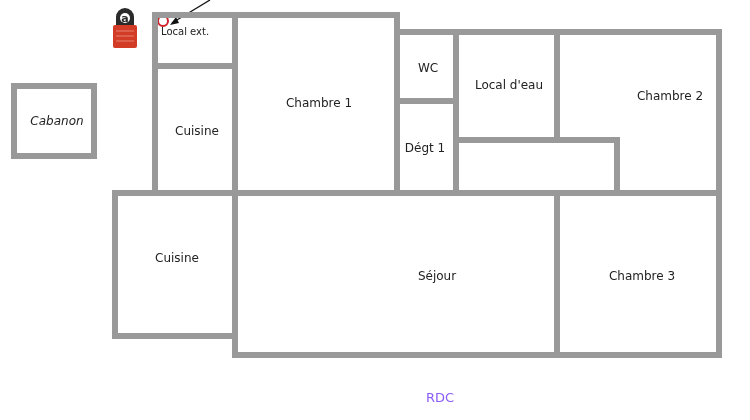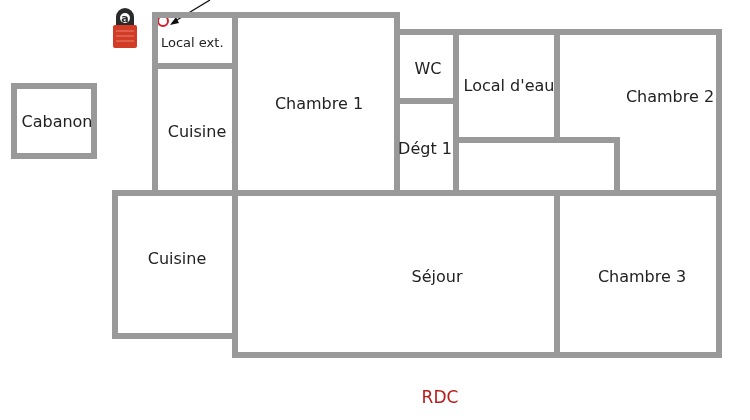--- a/index.html
+++ b/index.html
@@ -1,28 +1,28 @@
 <!DOCTYPE html>
 <html><head>
 <meta charset="utf-8">
 <style>
   html, body { margin: 0; padding: 0; background: #ffffff; }
   body { width: 750px; height: 420px; position: relative; overflow: hidden;
          font-family: "DejaVu Sans", sans-serif; }
   .plan { position: absolute; left: 0; top: 0; width: 750px; height: 420px; }
   .wall { position: absolute; background: #999999; }
-  .room-label { position: absolute; font-size: 16px; color: #222222;
+  .room-label { position: absolute; font-size: 12px; color: #222222;
                 transform: translate(-50%, -50%); white-space: nowrap; }
-  .caption { position: absolute; font-size: 17px; color: #b91c1c;
+  .caption { position: absolute; font-size: 13px; color: #8b5cf6;
              transform: translate(-50%, -50%); }
   .logo { position: absolute; left: 112px; top: 7px; width: 26px; height: 41px; }
   .marker { position: absolute; left: 157px; top: 15px; width: 12px; height: 12px;
             border: 2px solid #d0202a; border-radius: 50%; box-sizing: border-box; }
   .arrow { position: absolute; left: 0; top: 0; }
-  .local-label { position: absolute; left: 161px; top: 35px; font-size: 13px; color: #222; white-space: nowrap; }
+  .local-label { position: absolute; left: 161px; top: 26px; font-size: 10px; color: #222; white-space: nowrap; }
 </style>
 </head>
 <body>
 
 <div class="plan">
 
   <svg class="logo" viewBox="0 0 26 41">
     <path d="M4 18 V10 a9 9 0 0 1 18 0 V18" fill="#2a2a2a"></path>
     <circle cx="13" cy="11" r="5" fill="#ffffff"></circle>
     <text x="13" y="15" text-anchor="middle" font-size="11" font-weight="bold" fill="#2a2a2a" font-family="DejaVu Sans, sans-serif">a</text>
@@ -65,19 +65,19 @@
   <div class="wall" style="left:554px;top:190px;width:6px;height:168px;"></div>
   <div class="wall" style="left:232px;top:352px;width:490px;height:6px;"></div>
 
   <span class="local-label">Local ext.</span>
   <span class="room-label" style="left:197px;top:131px;">Cuisine</span>
   <span class="room-label" style="left:319px;top:103px;">Chambre 1</span>
   <span class="room-label" style="left:428px;top:68px;">WC</span>
   <span class="room-label" style="left:509px;top:85px;">Local d'eau</span>
   <span class="room-label" style="left:642px;top:96px;margin-left:28px;">Chambre 2</span>
   <span class="room-label" style="left:425px;top:148px;">Dégt 1</span>
-  <span class="room-label" style="left:57px;top:121px;">Cabanon</span>
+  <span class="room-label" style="left:57px;top:121px;font-style:italic;">Cabanon</span>
   <span class="room-label" style="left:177px;top:258px;">Cuisine</span>
   <span class="room-label" style="left:400px;top:276px;margin-left:37px;">Séjour</span>
   <span class="room-label" style="left:642px;top:276px;">Chambre 3</span>
 
   <span class="caption" style="left:440px;top:397px;">RDC</span>
 </div>
 
 </body></html>

